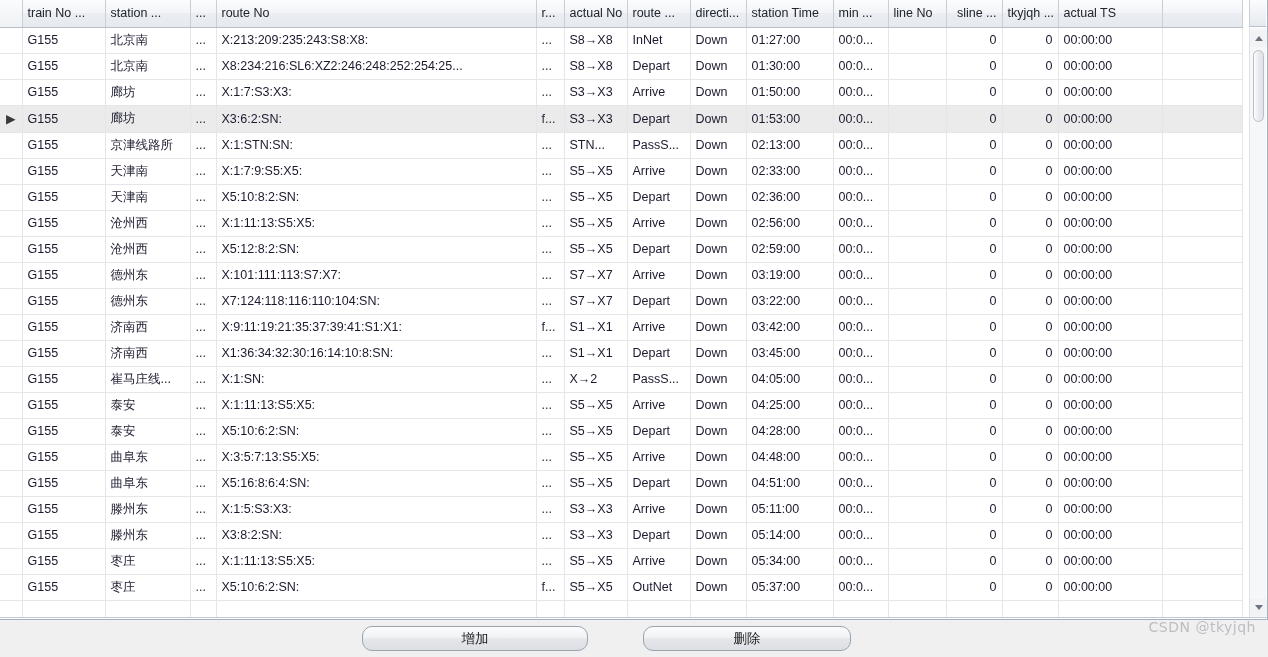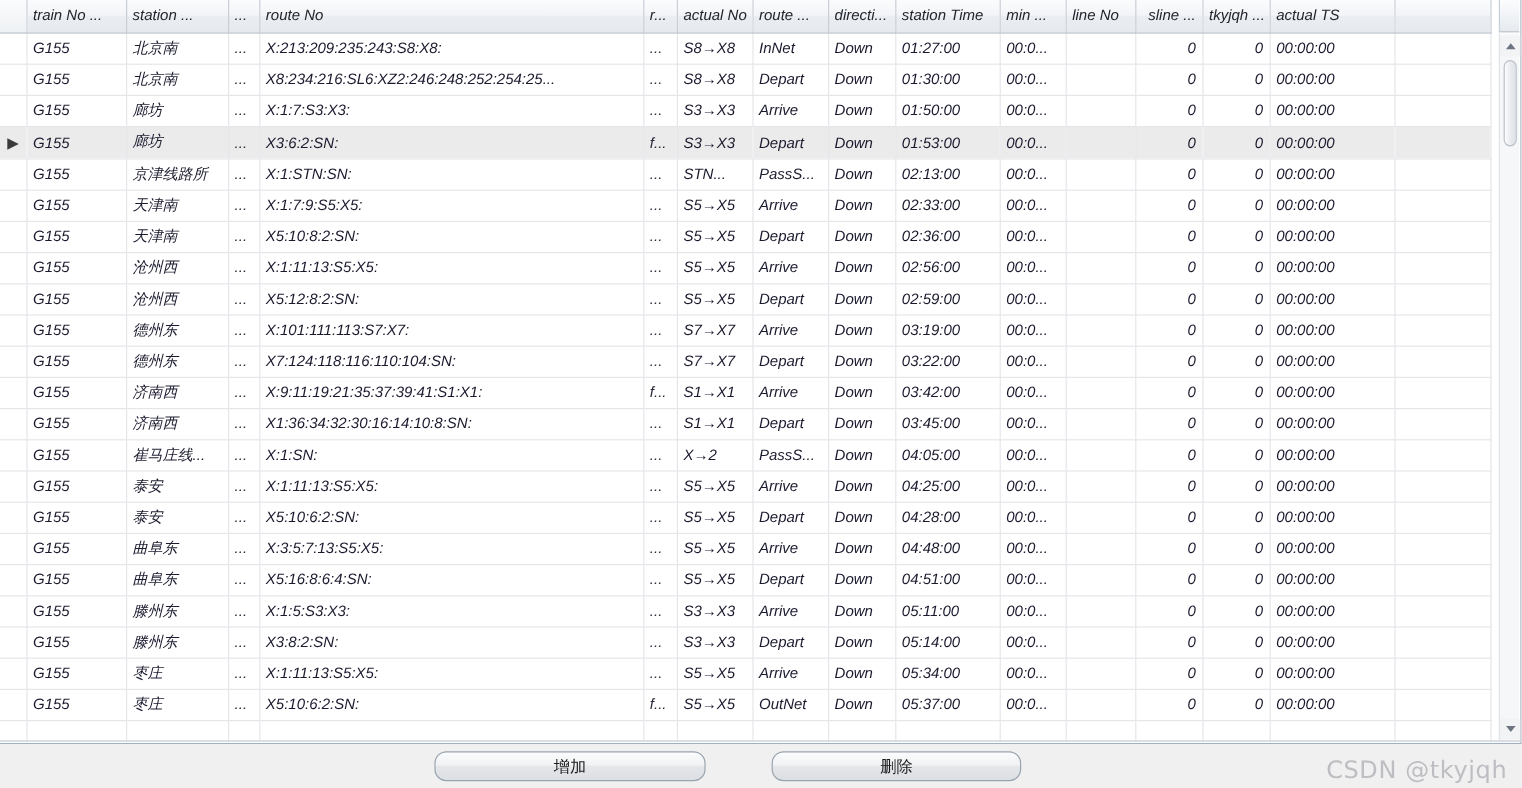--- a/index.html
+++ b/index.html
@@ -22,21 +22,20 @@
   .grid-panel {
     position: absolute;
     left: 0; top: 0;
     width: 1268px;
     height: 620px;
     background: #ffffff;
     border: 1px solid #a3b0bd;
     border-left: none;
     border-top: none;
     overflow: hidden;
-    font-style: italic;
   }
   .grid-scroll-area {
     position: absolute;
     left: 0; top: 0;
     right: 0; bottom: 0;
     overflow: hidden;
   }
 
   table.grid {
     border-collapse: collapse;
@@ -190,22 +189,22 @@
   }
   .btn-add    { width: 226px; }
   .btn-del    { width: 208px; margin-left: 48px; }
   .btn-ok     { width: 258px; }
   .btn-cancel { width: 196px; }
 
   
   .watermark {
     position: absolute;
     right: 12px;
-    bottom: 4px;
-    font-size: 20px;
+    bottom: 22px;
+    font-size: 14px;
     color: rgba(120,120,130,0.42);
     letter-spacing: 0.5px;
     pointer-events: none;
     white-space: nowrap;
     font-family: "DejaVu Sans", sans-serif;
   }
 </style>
 </head>
 <body>
 

